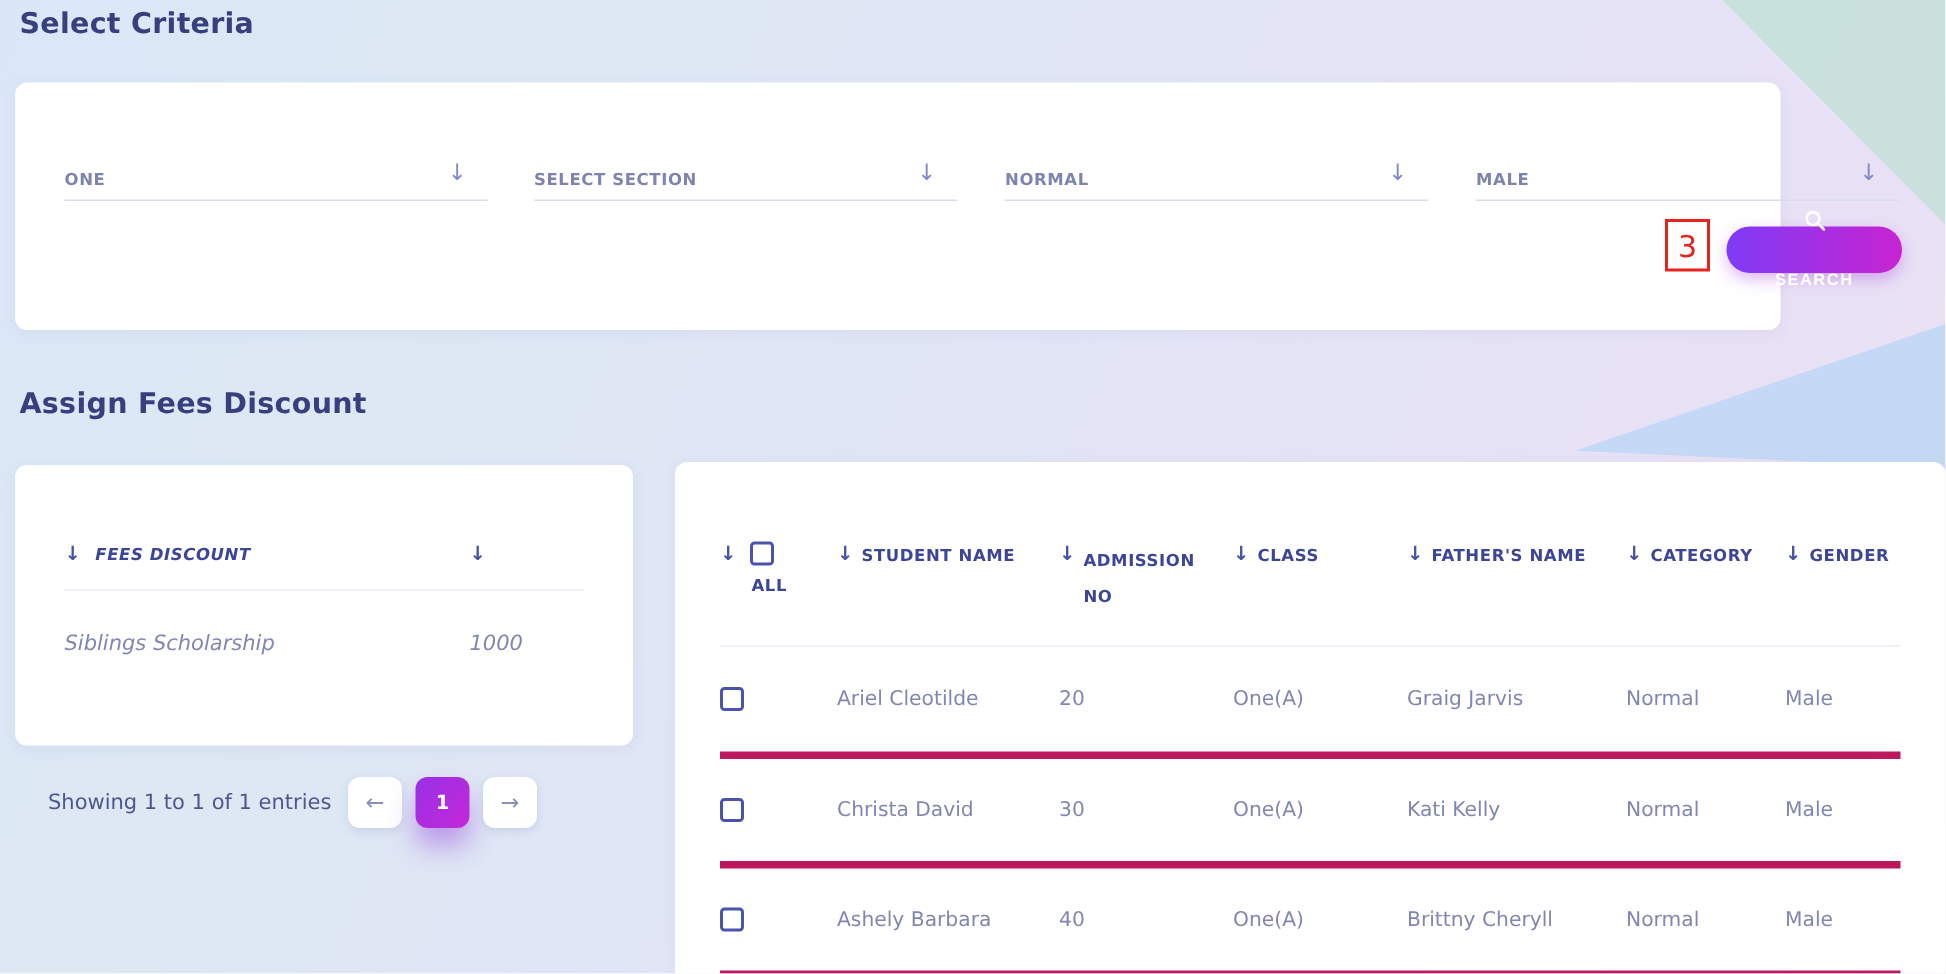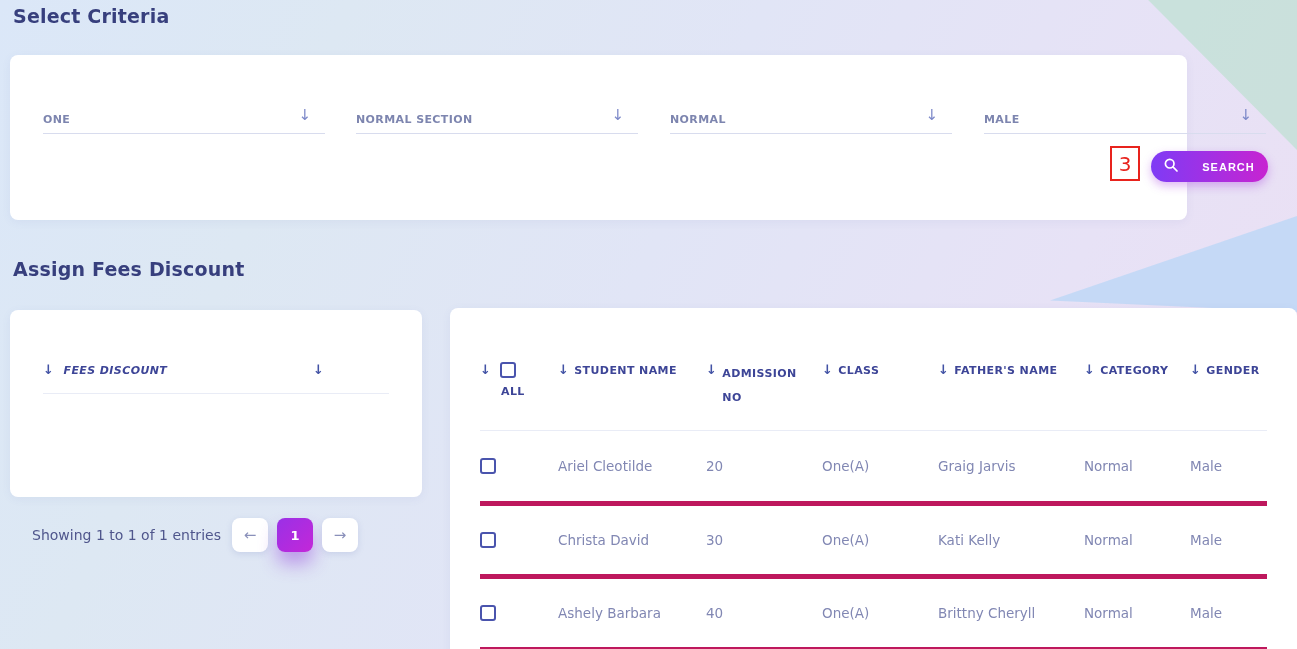--- a/index.html
+++ b/index.html
@@ -62,20 +62,21 @@
   #select-section { left:346px; }
   #select-category{ left:660px; }
   #select-gender  { left:974px; }
 
   .search-btn {
     position:absolute; left:1141px; top:96px; width:117px; height:31px;
     border:none; border-radius:16px; cursor:pointer;
     background:linear-gradient(90deg,#7f3bf5,#c724d1);
     color:#fff; display:flex; align-items:center; justify-content:center; gap:24px;
     box-shadow:0 4px 10px rgba(160,50,220,.35);
+    flex-direction:column;
   }
   .search-btn .label { font-size:11px; font-weight:700; letter-spacing:1px; }
 
   .annotation-box {
     position:absolute; left:1110px; top:146px; width:30px; height:35px;
     border:2px solid #e8231d; background:#fff;
     display:flex; align-items:center; justify-content:center;
     font-size:20px; color:#e8231d; z-index:20;
   }
 
@@ -144,21 +145,21 @@
   <div class="glow-pink"></div>
 
   <h1 class="sec-title" id="title-criteria">Select Criteria</h1>
 
   <section class="card" id="card-criteria">
     <div class="select" id="select-class">
       <span class="select-value">ONE</span>
       <span class="select-arrow">↓</span>
     </div>
     <div class="select" id="select-section">
-      <span class="select-value">NORMAL SECTION</span>
+      <span class="select-value">SELECT SECTION</span>
       <span class="select-arrow">↓</span>
     </div>
     <div class="select" id="select-category">
       <span class="select-value">NORMAL</span>
       <span class="select-arrow">↓</span>
     </div>
     <div class="select" id="select-gender">
       <span class="select-value">MALE</span>
       <span class="select-arrow">↓</span>
     </div>
@@ -183,20 +184,24 @@
   <section class="card" id="card-discount">
     <div class="fd-inner">
       <div class="fd-row fd-head">
         <div class="fd-left hd">
           <span class="sort">↓</span>
           <span class="hd">FEES DISCOUNT</span>
         </div>
         <div class="fd-right hd">
           <span class="sort">↓</span>
         </div>
+      </div>
+      <div class="fd-row fd-data">
+        <div class="fd-left">Siblings Scholarship</div>
+        <div class="fd-right">1000</div>
       </div>
     </div>
   </section>
 
   <div class="pagination">
     <span class="page-summary">Showing 1 to 1 of 1 entries</span>
     <div class="page-controls">
       <button class="pg-btn">
         <span>←</span>
       </button>

